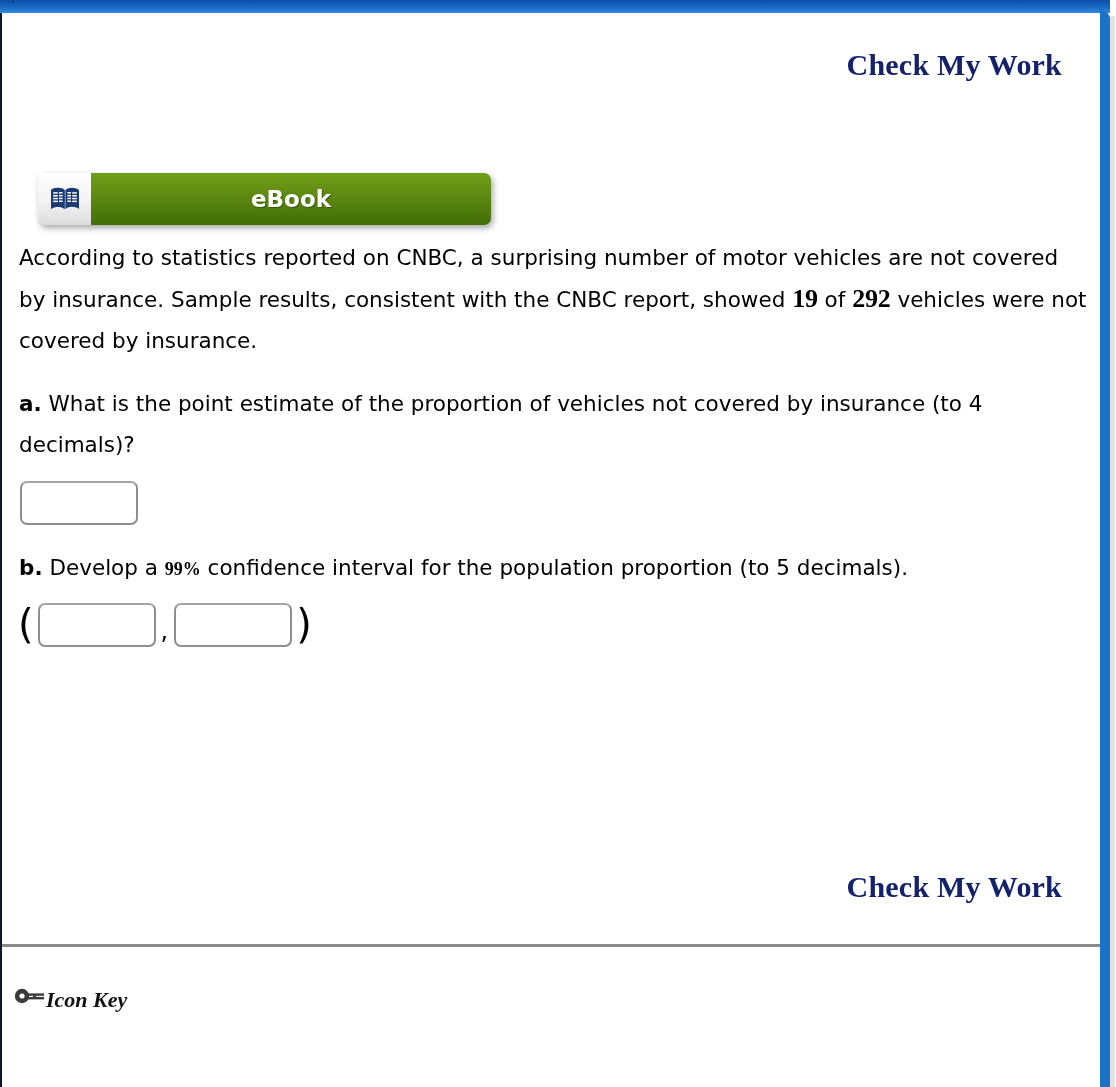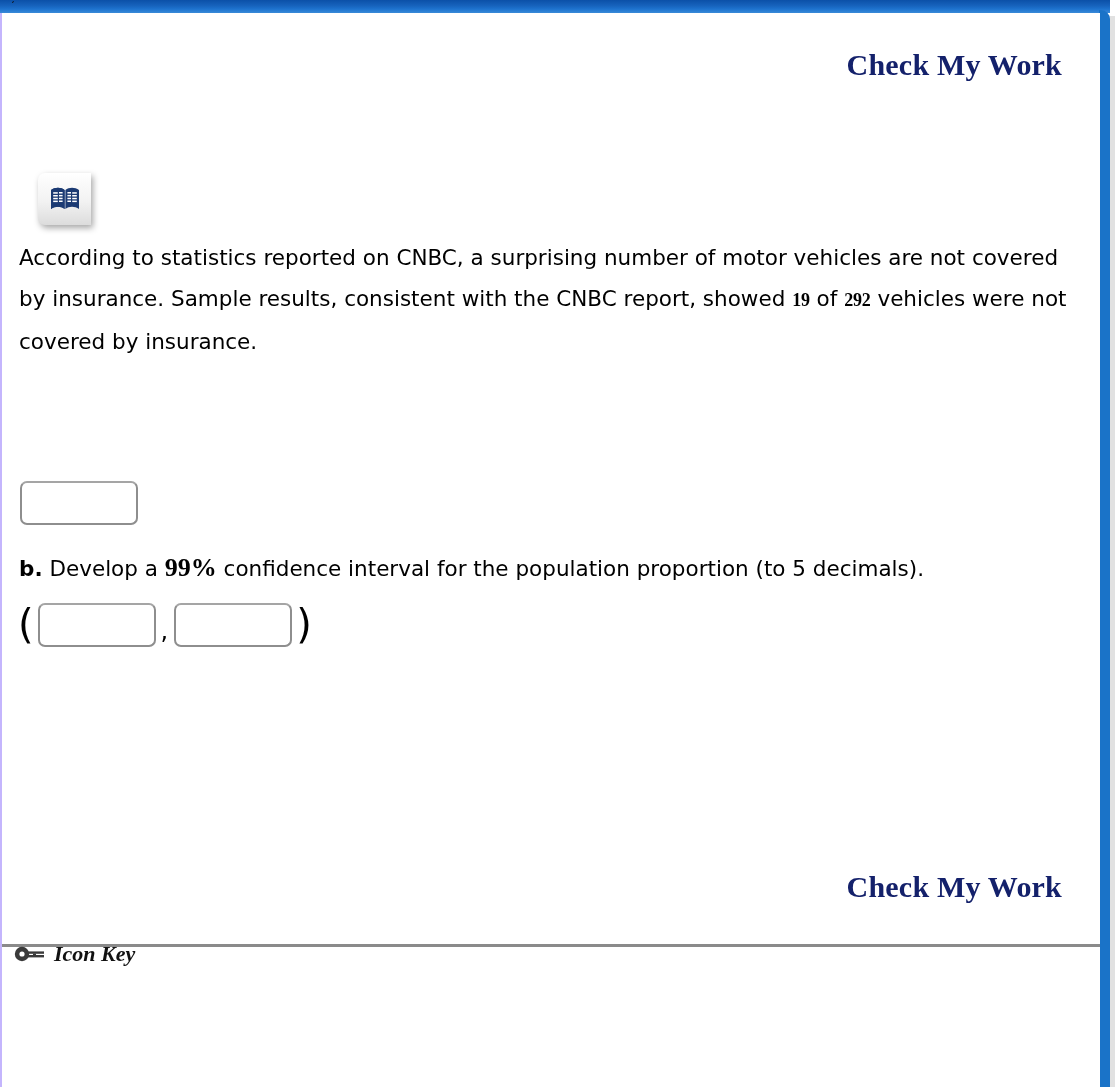--- a/index.html
+++ b/index.html
@@ -65,21 +65,21 @@
   }
 
   
   .panel {
     position: absolute;
     left: 0;
     top: 13px;
     width: 1100px;
     height: 1074px;
     background: #ffffff;
-    border-left: 2px solid #c4b5fd;
+    border-left: 2px solid #0f172a;
     box-sizing: border-box;
   }
 
   
   .check-row {
     position: absolute;
     right: 38px;
     font-family: "Liberation Serif", "DejaVu Serif", serif;
     font-weight: 700;
     font-size: 30px;
@@ -138,27 +138,27 @@
   }
   .stem { top: 224px; }
   .part-a { top: 370px; width: 1062px; }
   .part-b { top: 534px; }
 
   .lbl { font-weight: 700; }
   
   .mnum {
     font-family: "Liberation Serif", "DejaVu Serif", serif;
     font-weight: 700;
-    font-size: 18px;
+    font-size: 26px;
     letter-spacing: -0.2px;
   }
   .mpct {
     font-family: "Liberation Serif", "DejaVu Serif", serif;
     font-weight: 700;
-    font-size: 26px;
+    font-size: 18px;
   }
 
   
   .ans-input {
     box-sizing: border-box;
     height: 44px;
     background: #ffffff;
     border: 2px solid #8e8e8e;
     border-top-color: #a5a5a5;
     border-radius: 7px;
@@ -204,24 +204,23 @@
     position: absolute;
     left: 0;
     top: 931px;
     width: 1098px;
     height: 3px;
     background: #8a8a8a;
   }
   .icon-key {
     position: absolute;
     left: 12px;
-    top: 928px;
-    display: flex;
-    align-items: flex-end;
-    gap: 8px;
+    top: 974px;
+    display: flex;
+    align-items: flex-start;
     cursor: pointer;
   }
   .key-label {
     font-family: "Liberation Serif", "DejaVu Serif", serif;
     font-style: italic;
     font-weight: 700;
     font-size: 22px;
     color: #111;
   }
 </style>
@@ -261,26 +260,30 @@
               <rect x="17.4" y="8.9" width="3.6" height="1.5"></rect>
               <rect x="22.2" y="9.0" width="4.6" height="1.5"></rect>
               <rect x="17.4" y="11.7" width="3.6" height="1.5"></rect>
               <rect x="22.2" y="11.8" width="4.6" height="1.5"></rect>
               <rect x="17.4" y="14.5" width="3.6" height="1.5"></rect>
               <rect x="22.2" y="14.6" width="4.6" height="1.5"></rect>
             </g>
           </svg>
         </span>
       </div>
+      <div class="ebook-label">eBook</div>
     </div>
 
     <div class="qtext stem">
       <span>According to statistics reported on CNBC, a surprising number of motor vehicles are not covered by insurance. Sample results, consistent with the CNBC report, showed </span><span class="mnum">19</span><span> of </span><span class="mnum">292</span><span> vehicles were not covered by insurance.</span>
     </div>
 
+    <div class="qtext part-a">
+      <span class="lbl">a.</span><span> What is the point estimate of the proportion of vehicles not covered by insurance (to 4 decimals)?</span>
+    </div>
 
     <input class="ans-input ans-a" type="text" placeholder="" style="">
 
     <div class="qtext part-b">
       <span class="lbl">b.</span><span> Develop a </span><span class="mpct">99%</span><span> confidence interval for the population proportion (to 5 decimals).</span>
     </div>
 
     <div class="ci-row">
       <span class="paren">(</span>
       <input class="ans-input ci-input" type="text" placeholder="" style="">

